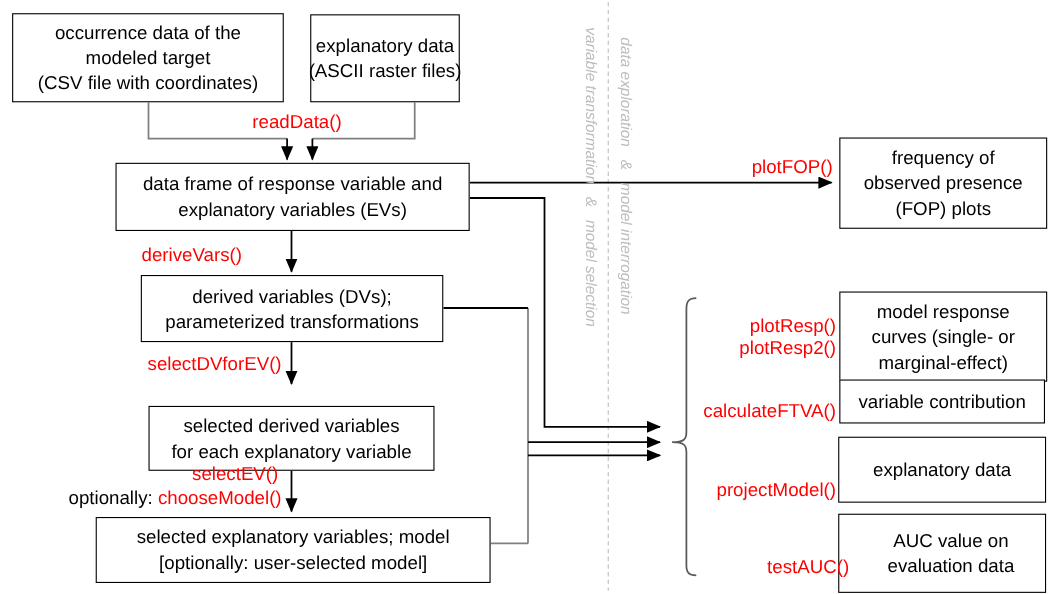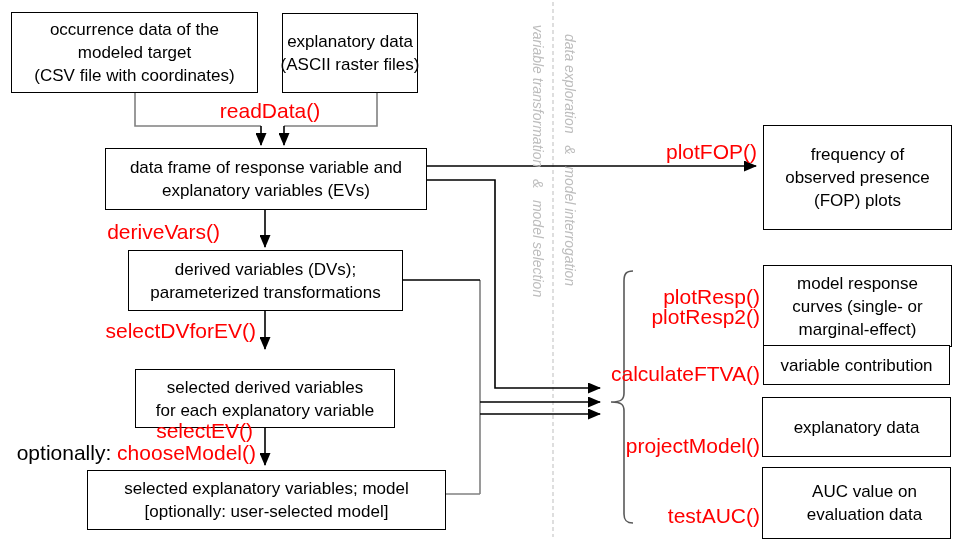--- a/index.html
+++ b/index.html
@@ -8,21 +8,21 @@
     font-family:"Liberation Sans", sans-serif;color:#000;
   }
   #connector-layer{position:absolute;left:0;top:0;width:960px;height:540px;}
   .box{
     position:absolute;border:1.6px solid #000;background:#fff;
     display:flex;flex-direction:column;align-items:center;justify-content:center;
     text-align:center;font-size:17px;line-height:23px;box-sizing:border-box;
     white-space:nowrap;
   }
   .fn{
-    position:absolute;color:#ff0000;font-size:21px;line-height:20px;
+    position:absolute;color:#ff0000;font-size:17px;line-height:20px;
     white-space:nowrap;text-align:right;
   }
   .fn .plain{color:#000;}
   .section-label{
     position:absolute;color:#bdbdbd;font-size:14px;font-style:italic;
     white-space:pre;transform:translate(-50%,-50%) rotate(90deg);
   }
 </style>
 </head>
 <body>
@@ -81,21 +81,21 @@
   <div class="box" style="left:135px;top:369px;width:260px;height:59px;">
     <div>selected derived variables</div>
     <div>for each explanatory variable</div>
   </div>
 
   <div class="box" style="left:87px;top:470px;width:359px;height:60px;">
     <div>selected explanatory variables; model</div>
     <div>[optionally: user-selected model]</div>
   </div>
 
-  <div class="box" style="left:763px;top:125px;width:189px;height:105px;">
+  <div class="box" style="left:763px;top:125px;width:189px;height:83px;">
     <div>frequency of</div>
     <div>observed presence</div>
     <div>(FOP) plots</div>
   </div>
 
   <div class="box" style="left:763px;top:255px;width:189px;height:82px;margin-top:10px;">
     <div>model response</div>
     <div>curves (single- or</div>
     <div>marginal-effect)</div>
   </div>
@@ -121,18 +121,18 @@
     <span class="plain">optionally: </span><span>chooseModel()</span>
   </div>
 
   <div class="fn" style="right:203px;top:142px;">plotFOP()</div>
   <div class="fn" style="right:200px;top:287px;">
     <div>plotResp()</div>
     <div>plotResp2()</div>
   </div>
   <div class="fn" style="right:200px;top:364px;">calculateFTVA()</div>
   <div class="fn" style="right:200px;top:436px;">projectModel()</div>
-  <div class="fn" style="right:200px;top:506px;">testAUC()</div>
+  <div class="fn" style="right:188px;top:506px;">testAUC()</div>
 
   <div class="section-label" style="left:538px;top:161px;">variable transformation   &amp;   model selection</div>
   <div class="section-label" style="left:570px;top:160px;">data exploration   &amp;   model interrogation</div>
 
 </div>
 
 </body></html>

